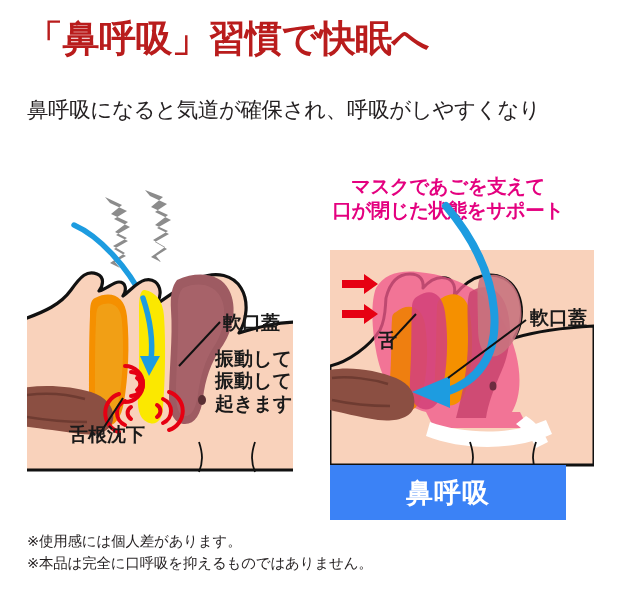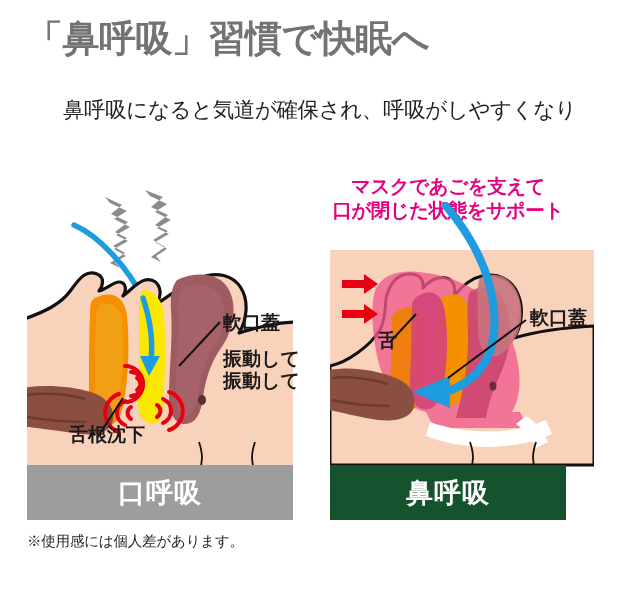--- a/index.html
+++ b/index.html
@@ -7,66 +7,66 @@
   body{
     width:622px;height:602px;position:relative;overflow:hidden;
     font-family:"Liberation Sans","DejaVu Sans",sans-serif;
     color:#231f20;
   }
 
   
   .page-title{
     position:absolute;left:26px;top:20px;
     font-size:37px;font-weight:bold;letter-spacing:-0.5px;
-    color:#737373;white-space:nowrap;line-height:1;
+    color:#b91c1c;white-space:nowrap;line-height:1;
   }
   .lede{
     position:absolute;left:27px;top:95px;width:580px;
     font-size:21.5px;line-height:1.42;letter-spacing:-0.4px;
     color:#231f20;
   }
-  .lede span{display:block;margin-left:36px;}
+  .lede span{display:block;}
 
   
   .panels{position:absolute;left:0;top:170px;width:622px;height:350px;}
   .panel{position:absolute;top:0;height:350px;}
   .panel-left{left:27px;width:266px;}
   .panel-right{left:330px;width:236px;}
 
   .banner{
     position:absolute;left:0;bottom:0;width:100%;height:55px;
     display:flex;align-items:center;justify-content:center;
     color:#ffffff;font-size:27px;font-weight:bold;letter-spacing:1px;
   }
   .banner-mouth{background:#9d9d9d;}
-  .banner-nose{background:#14532d;}
+  .banner-nose{background:#3b82f6;}
 
   
   .support-head{
     position:absolute;left:0;top:4px;width:100%;
     text-align:center;color:#e4007f;
     font-size:19.5px;font-weight:bold;line-height:1.25;letter-spacing:-0.5px;
   }
   .support-head span{display:block;}
 
   
   .lbl{position:absolute;font-weight:bold;color:#1a1a1a;white-space:nowrap;}
   .lbl-soft-left{left:196px;top:140px;font-size:19px;}
-  .lbl-vib{left:196px;top:178px;font-size:19px;line-height:1.18;}
+  .lbl-vib{left:188px;top:178px;font-size:19px;line-height:1.18;}
   .lbl-vib span{display:block;}
   .lbl-tongue-root{left:42px;top:252px;font-size:19px;}
   .lbl-soft-right{left:200px;top:135px;font-size:19px;}
   .lbl-tongue{left:48px;top:158px;font-size:19px;}
 
   
   .notes{
     position:absolute;left:27px;top:530px;width:560px;
     font-size:14.5px;line-height:1.55;color:#231f20;letter-spacing:-0.2px;
   }
-  .notes span{display:block;font-family:Liberation Serif, serif;}
+  .notes span{display:block;}
 
   svg{display:block;}
 </style>
 </head>
 <body>
 
 <div class="page-title">「鼻呼吸」習慣で快眠へ</div>
 
 <div class="lede">
   <span>鼻呼吸になると気道が確保され、呼吸がしやすくなり</span>
@@ -152,24 +152,24 @@
         <line x1="96" y1="228" x2="70" y2="268"></line>
         <path d="M172 272 C176 284 176 292 172 302" stroke-width="1.8"></path>
         <path d="M228 272 C224 284 224 292 228 302" stroke-width="1.8"></path>
       </g>
     </svg>
 
     <div class="lbl lbl-soft-left">軟口蓋</div>
     <div class="lbl lbl-vib">
       <span>振動して</span>
       <span>振動して</span>
+      <span>起きます</span>
     </div>
     <div class="lbl lbl-tongue-root">舌根沈下</div>
 
-    <div class="banner banner-mouth">口呼吸</div>
   </div>
 
   <div class="panel panel-right">
 
     <div class="support-head">
       <span>マスクであごを支えて</span>
       <span>口が閉じた状態をサポート</span>
     </div>
 
     <svg width="264" height="350" style="position:absolute;left:0;top:0;" viewBox="0 0 264 350">
@@ -247,13 +247,14 @@
 
     <div class="lbl lbl-soft-right">軟口蓋</div>
     <div class="lbl lbl-tongue">舌</div>
 
     <div class="banner banner-nose">鼻呼吸</div>
   </div>
 </div>
 
 <div class="notes">
   <span>※使用感には個人差があります。</span>
+  <span>※本品は完全に口呼吸を抑えるものではありません。</span>
 </div>
 
 </body></html>

